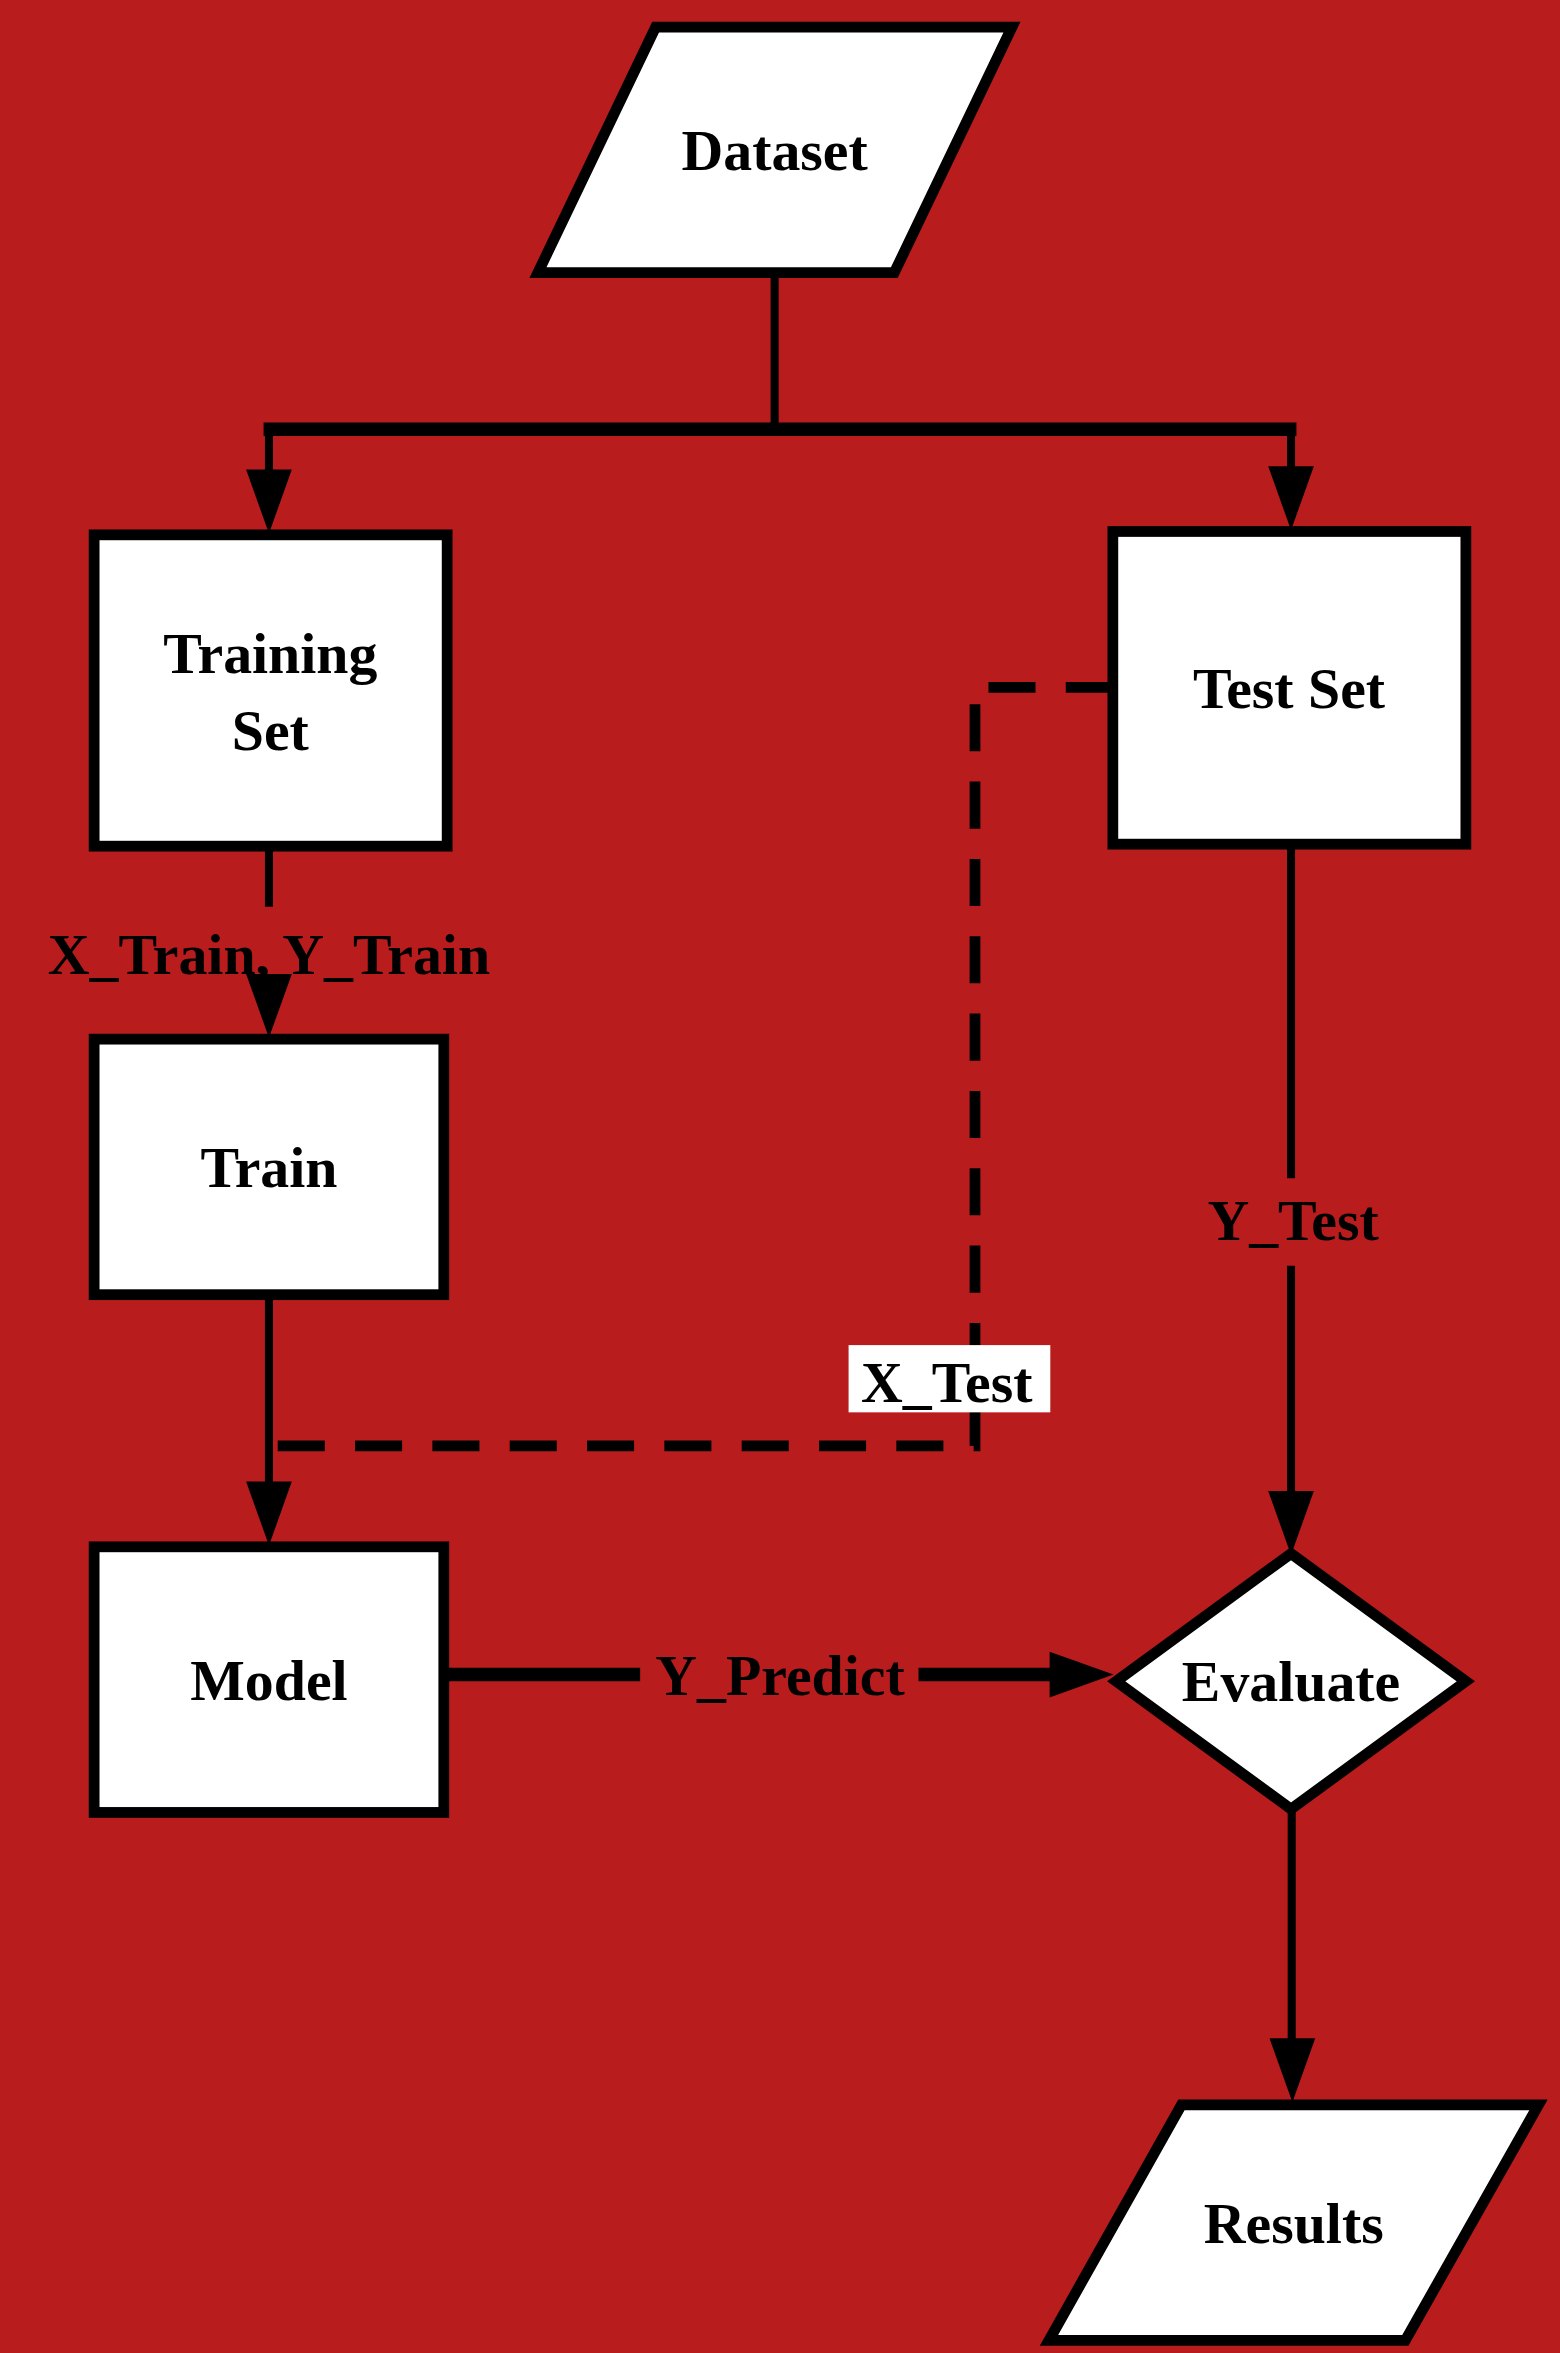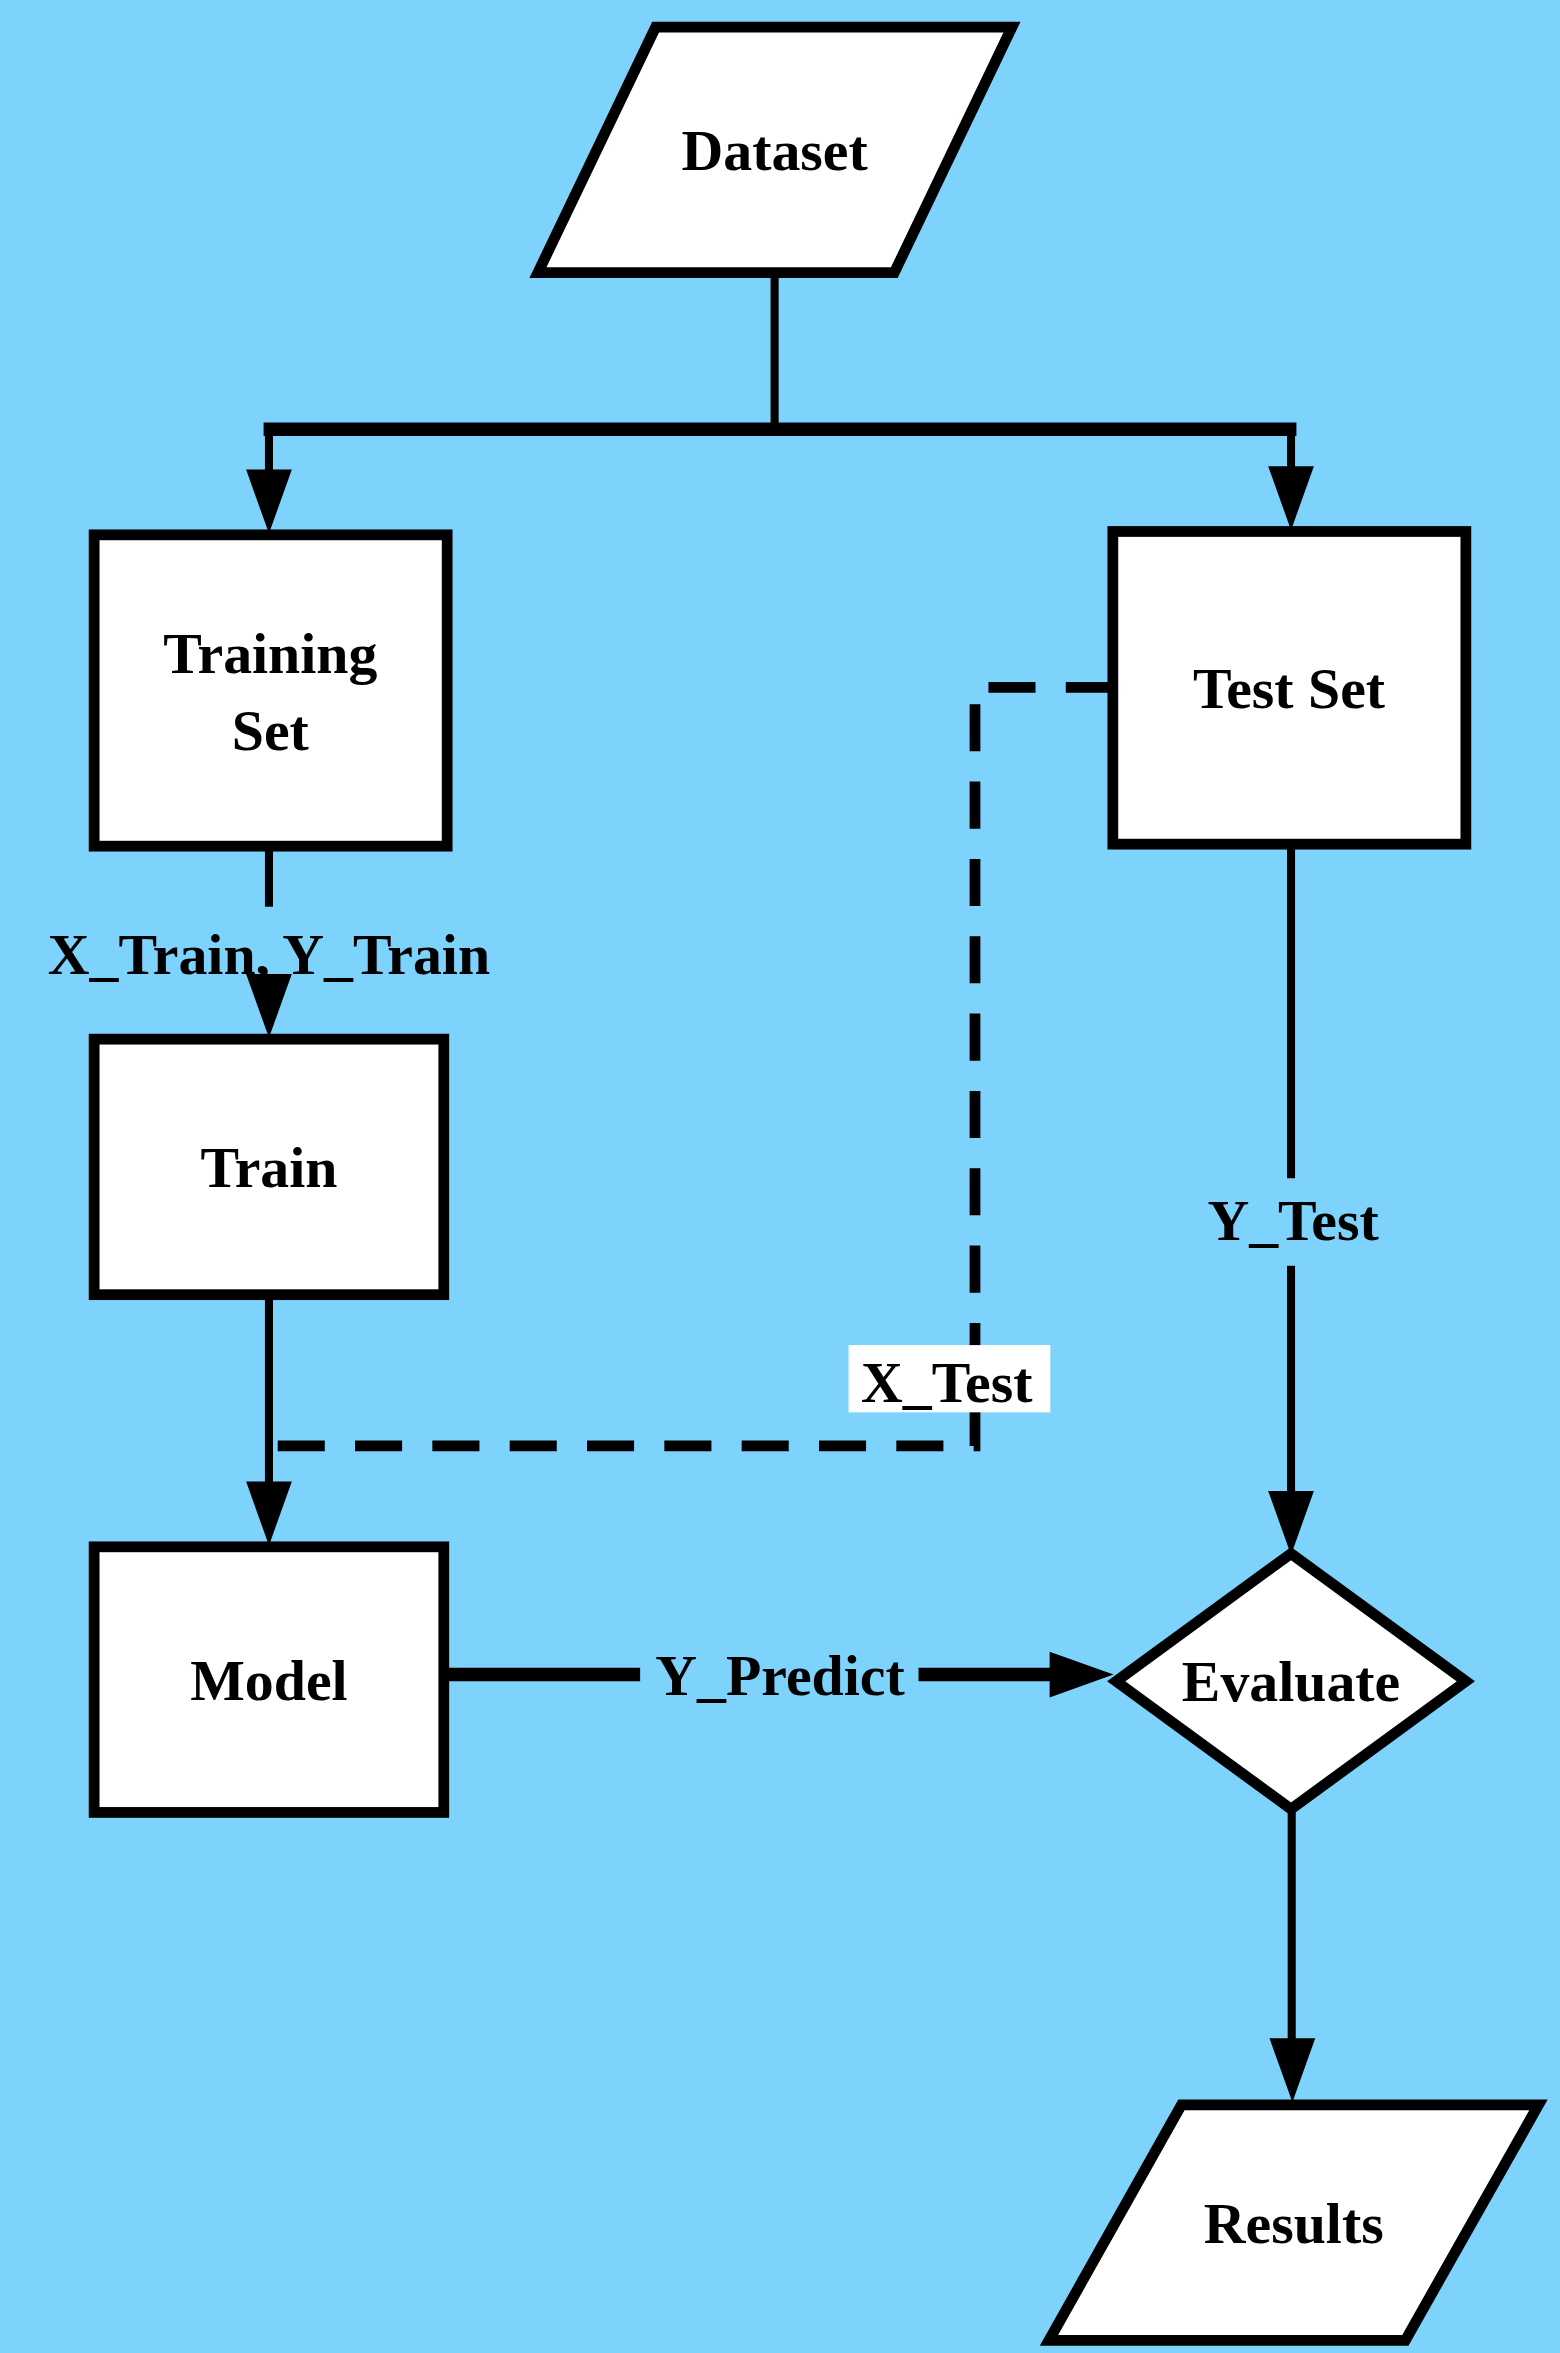--- a/index.html
+++ b/index.html
@@ -3,21 +3,21 @@
 <meta charset="utf-8">
 <style>
   html, body {
     margin: 0;
     padding: 0;
     background: #ffffff;
   }
   .stage {
     width: 1560px;
     height: 2354px;
-    background: #7dd3fc;
+    background: #b91c1c;
   }
   svg {
     display: block;
   }
   .node-shape {
     fill: #ffffff;
     stroke: #000000;
     stroke-width: 16;
   }
   .edge {

